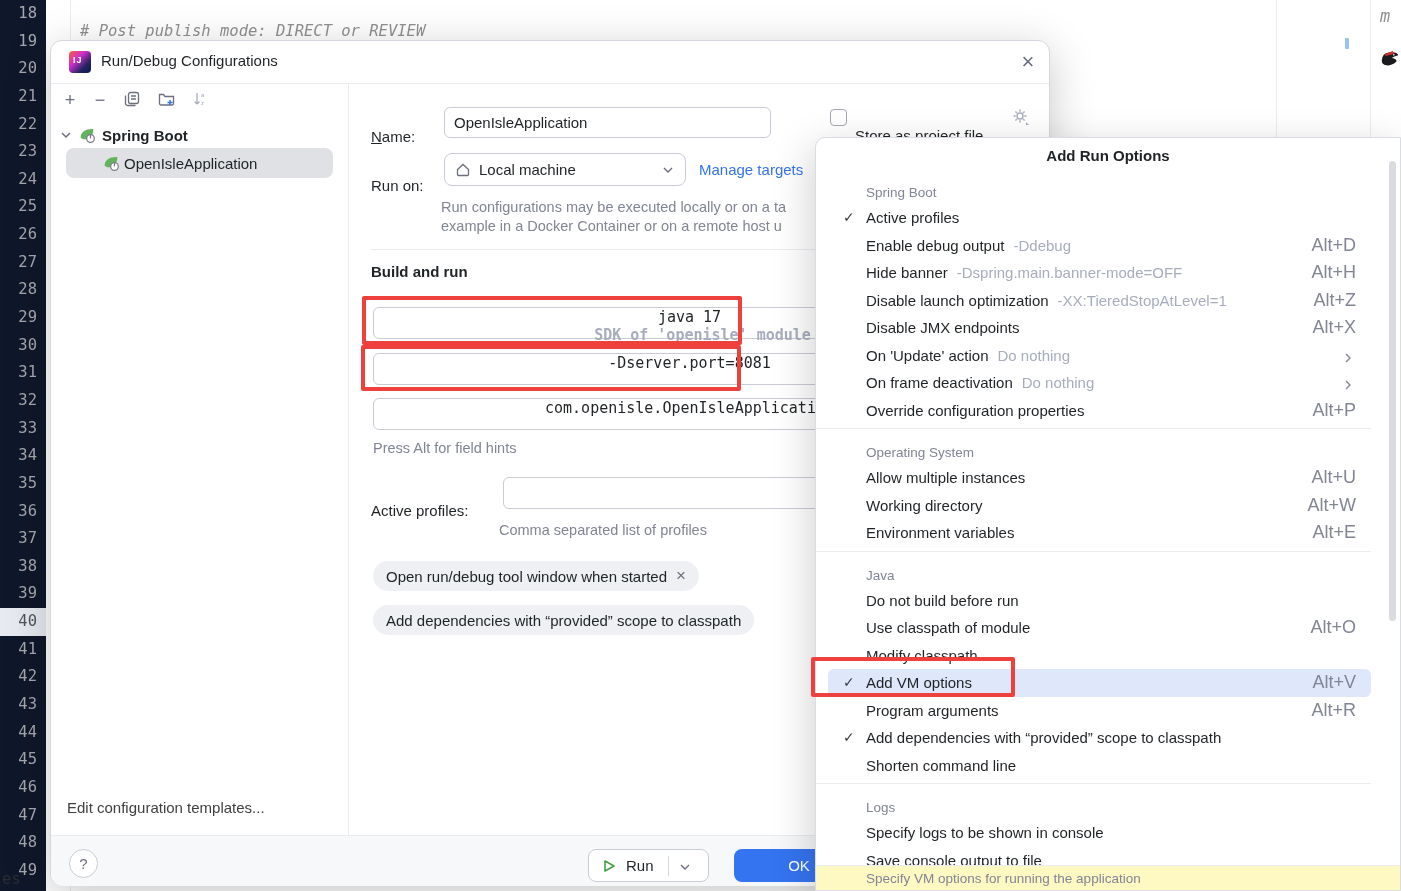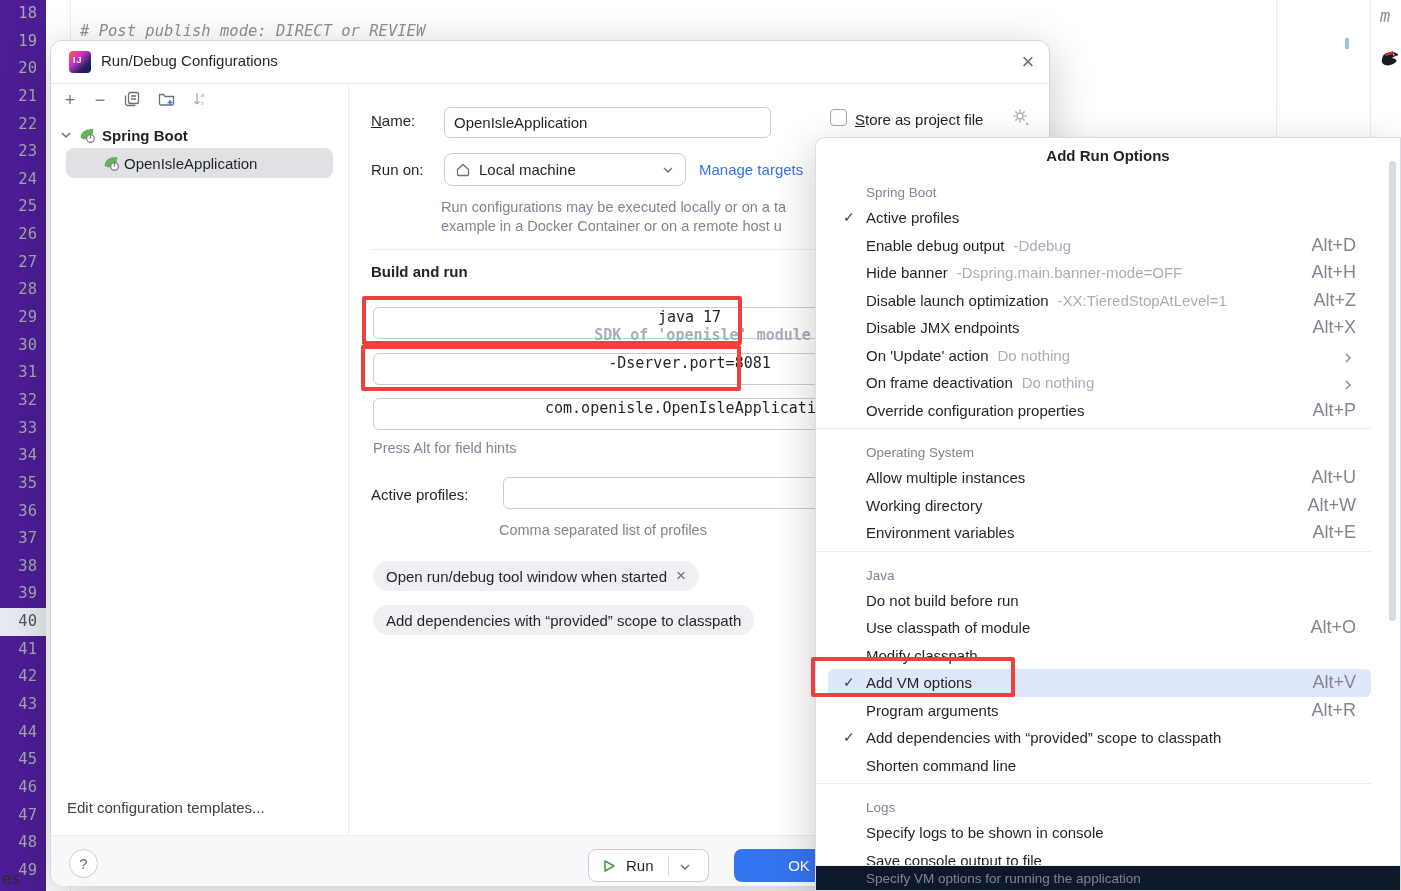--- a/index.html
+++ b/index.html
@@ -2,21 +2,21 @@
 <html><head>
 <meta charset="utf-8">
 <style>
   html,body{margin:0;padding:0;background:#fff;}
   .screen{position:relative;width:1401px;height:891px;overflow:hidden;background:#fff;
           font-family:"Liberation Sans",sans-serif;color:#1f2326;}
   .abs{position:absolute;}
   .mono{font-family:"DejaVu Sans Mono",monospace;}
 
   
-  .gutter{left:0;top:0;width:46px;height:891px;background:#4c1d95;z-index:1;}
+  .gutter{left:0;top:0;width:46px;height:891px;background:#0f172a;z-index:1;}
   .line-num{height:27.65px;line-height:27.65px;text-align:right;width:37px;
             font-family:"DejaVu Sans Mono",monospace;font-size:15.5px;color:#a6a8ad;}
   .line-num.hl{background:#e7eaf0;color:#50535a;width:46px;padding-right:9px;box-sizing:border-box;}
   .gutter-sep{left:70px;top:0;width:1px;height:891px;background:#ebecf0;z-index:1;}
   .ed-comment{left:80px;top:22px;font-size:15.5px;font-style:italic;color:#8f9092;z-index:1;}
   .ed-es{left:2px;top:870px;font-size:15.5px;color:#2b2d30;z-index:1;}
   .vline1{left:1276px;top:0;width:1px;height:891px;background:#ebecf0;z-index:1;}
   .vline2{left:1370px;top:0;width:1px;height:891px;background:#ebecf0;z-index:1;}
   .ed-m{left:1380px;top:6px;font-size:17px;font-style:italic;color:#8f9092;z-index:1;}
   .ed-bird{left:1379px;top:46px;z-index:1;}
@@ -55,21 +55,21 @@
             color:#6c707e;font-size:15px;text-align:center;line-height:27px;background:#fff;}
   .run-btn{left:537px;top:13px;width:121px;height:33px;border:1px solid #c9ccd6;border-radius:8px;background:#fff;
            display:flex;align-items:center;box-sizing:border-box;}
   .run-btn .cap{font-size:15px;margin-left:10px;}
   .run-btn .div{width:1px;height:20px;background:#d4d6dd;margin-left:14px;}
   .run-btn .chev{margin:3px 0 0 9px;}
   .ok-btn{left:683px;top:13px;width:130px;height:33px;background:#3574f0;border-radius:8px;color:#fff;
           font-size:15px;text-align:center;line-height:33px;}
 
   
-  .f-label{font-size:15px;color:#1f2326;}
+  .f-label{font-size:15px;color:#1f2326;margin-top:16px;}
   .txt-field{border:1px solid #c9ccd6;border-radius:6px;background:#fff;box-sizing:border-box;
              font-size:15px;display:flex;align-items:center;padding:0 10px;}
   .name-input{left:393px;top:66px;width:327px;height:31px;border:1px solid #c9ccd6;border-radius:6px;
               font-size:15px;padding:0 9px;box-sizing:border-box;font-family:"Liberation Sans",sans-serif;color:#1f2326;}
   .checkbox{left:779px;top:68px;width:17px;height:17px;border:1.5px solid #a3a6ae;border-radius:4px;background:#fff;box-sizing:border-box;}
   .combo{left:393px;top:112px;width:242px;height:33px;border:1px solid #c9ccd6;border-radius:8px;
          display:flex;align-items:center;box-sizing:border-box;padding:0 10px;gap:8px;font-size:15px;}
   .combo .chev{margin-left:auto;}
   .link{color:#3574f0;font-size:15px;cursor:pointer;}
   .desc{font-size:14.5px;color:#818594;}
@@ -98,21 +98,21 @@
              padding:0 44px 0 50px;font-size:15px;color:#1f2326;box-sizing:border-box;}
   .menu-item .check{position:absolute;left:27px;top:0;height:27.5px;line-height:27.5px;
                     font-family:"DejaVu Sans",sans-serif;font-size:14px;color:#3b3e43;}
   .menu-item .detail{color:#a8adbd;margin-left:9px;white-space:nowrap;}
   .menu-item .shortcut{position:absolute;right:44px;color:#818594;font-size:18px;}
   .menu-item .subarrow{position:absolute;right:46px;top:8px;}
   .menu-item.selected{background:#dfe7fa;border-radius:6px;margin:0 29px 0 12px;padding:0 15px 0 38px;}
   .menu-item.selected .check{left:15px;}
   .menu-item.selected .shortcut{right:15px;}
   .popup-scroll{position:absolute;right:4px;top:23px;width:7px;height:460px;background:#d9dbe0;border-radius:4px;}
-  .popup-hint{position:absolute;left:0;right:0;bottom:0;height:25px;background:#0f172a;border-top:1px solid #ebecf0;
+  .popup-hint{position:absolute;left:0;right:0;bottom:0;height:25px;background:#fef9c3;border-top:1px solid #ebecf0;
               font-size:13.5px;color:#818594;padding:5px 0 0 50px;box-sizing:border-box;}
   u.mn{text-decoration:underline;}
 </style>
 </head>
 <body>
 
 <div class="screen">
 
   <div class="abs gutter" id="gutter">
       <div class="line-num">18</div>

